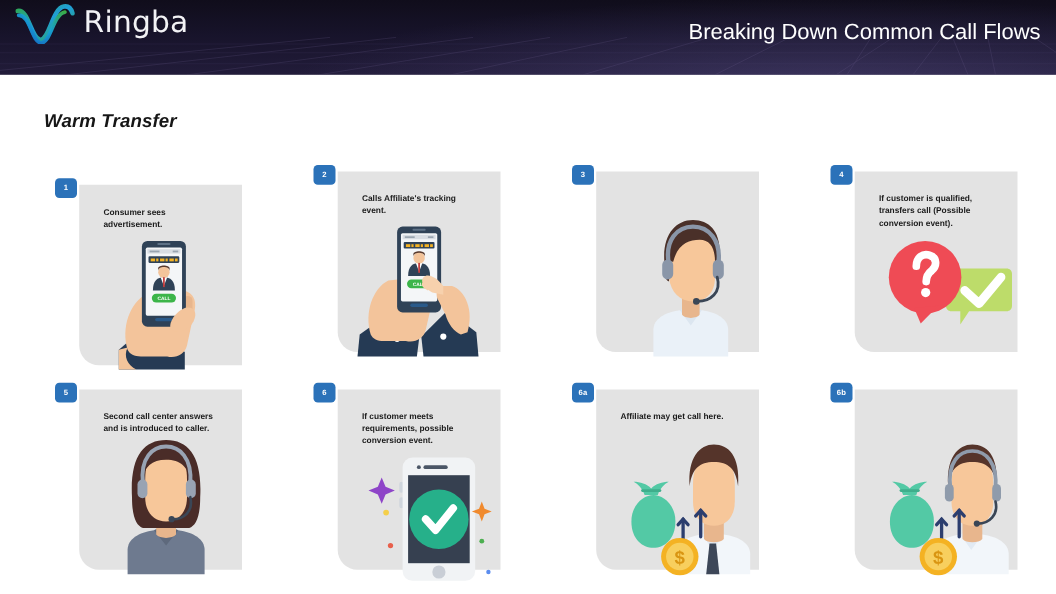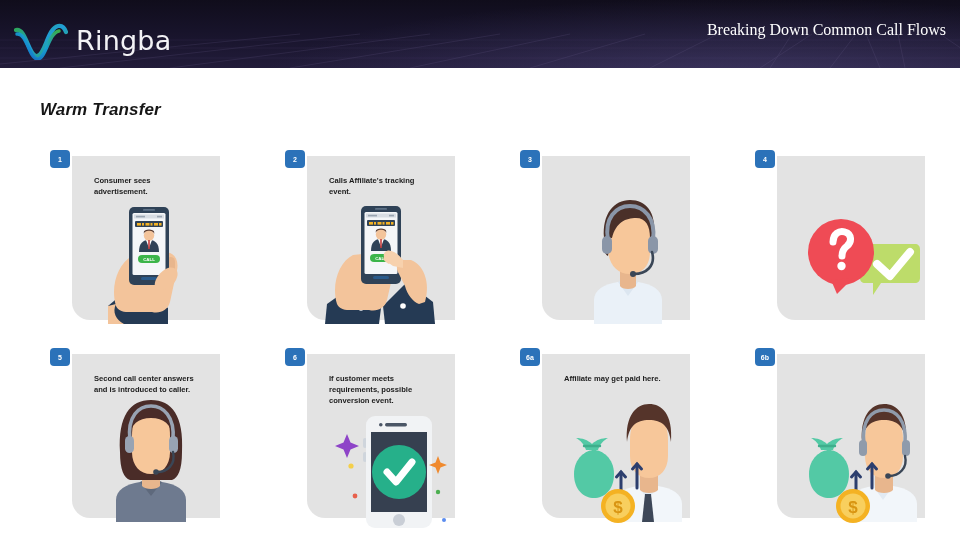--- a/index.html
+++ b/index.html
@@ -11,31 +11,31 @@
 
   
   .header{
     position:absolute;left:0;top:0;width:960px;height:68px;
     background:
       radial-gradient(ellipse 700px 120px at 78% 120%, rgba(120,110,180,0.30), rgba(120,110,180,0) 70%),
       linear-gradient(180deg,#100d1b 0%,#17132a 45%,#221c3a 100%);
     overflow:hidden;
   }
   .grid-lines{position:absolute;left:0;top:0;width:960px;height:68px;opacity:.5;}
-  .header-inner{position:relative;display:flex;align-items:flex-end;height:60px;}
+  .header-inner{position:relative;display:flex;align-items:flex-start;height:60px;}
   .logo-wrap{display:flex;align-items:center;padding-left:14px;gap:8px;}
   .logo-mark{width:54px;height:40px;display:block;}
   .logo-text{
     color:#f2f2f5;font-size:27px;font-weight:400;letter-spacing:.2px;
     font-family:"DejaVu Sans","Liberation Sans",sans-serif;
   }
   .deck-title{
     position:absolute;right:14px;top:50%;transform:translateY(-50%);
-    color:#ffffff;font-size:16px;font-weight:400;white-space:nowrap;
-    font-family:Liberation Serif, serif;
+    color:#ffffff;font-size:20px;font-weight:400;white-space:nowrap;
+    font-family:Liberation Sans, sans-serif;
   }
 
   
   .section-title{
     position:absolute;left:40px;top:100px;
     font-size:17px;font-weight:bold;color:#161616;letter-spacing:.1px;font-style:italic;
   }
 
   
   .grid{position:absolute;left:0;top:150px;width:960px;}
@@ -111,21 +111,21 @@
       <div class="deck-title">Breaking Down Common Call Flows</div>
     </div>
   </div>
 
   <div class="section-title">Warm Transfer</div>
 
   <div class="grid">
 
     <div class="row">
 
-      <div class="card" style="left:50px;top:0;">
+      <div class="card" style="left:50px;top:12px;">
         <div class="body"></div>
         <div class="badge">1</div>
         <div class="caption">Consumer sees advertisement.</div>
         <div class="art">
           <svg width="148" height="168" viewBox="0 0 148 168">
 
             <path d="M36 168 L36 150 L62 128 L96 152 L96 168 Z" fill="#253a54"></path>
             <circle cx="76" cy="150" r="3" fill="#fff"></circle>
 
             <path d="M44 150 C38 130 46 108 60 100 L92 96 C104 96 108 106 104 118 L98 146 C96 154 88 158 80 156 L56 156 C50 156 46 154 44 150 Z" fill="#f3c49b"></path>
@@ -240,20 +240,21 @@
 
             <path d="M110 96 C114 110 104 118 92 118" stroke="#3a4656" stroke-width="2.6" fill="none" stroke-linecap="round"></path>
             <circle cx="91" cy="118" r="3" fill="#3a4656"></circle>
           </svg>
         </div>
       </div>
 
       <div class="card" style="left:755px;top:0;">
         <div class="body"></div>
         <div class="badge">4</div>
+        <div class="caption">If customer is qualified, transfers call (Possible conversion event).</div>
         <div class="art">
           <svg width="148" height="168" viewBox="0 0 148 168">
 
             <path d="M88 88 L138 88 C141 88 143 90 143 93 L143 122 C143 125 141 127 138 127 L104 127 L96 139 L96 127 L88 127 C85 127 83 125 83 122 L83 93 C83 90 85 88 88 88 Z" fill="#bddc6a"></path>
             <path d="M100 108 L113 120 L133 96" stroke="#ffffff" stroke-width="8" fill="none" stroke-linecap="round" stroke-linejoin="round"></path>
 
             <circle cx="64" cy="96" r="33" fill="#ef4b55"></circle>
             <path d="M54 124 L60 138 L76 122 Z" fill="#ef4b55"></path>
             <path d="M56 86 C56 78 62 74 68 76 C75 78 75 86 70 90 C66 93 65 96 65 100" stroke="#ffffff" stroke-width="7" fill="none" stroke-linecap="round"></path>
             <circle cx="64.5" cy="110" r="4.2" fill="#ffffff"></circle>
@@ -317,21 +318,21 @@
             <circle cx="48" cy="142" r="2.4" fill="#e8604c"></circle>
             <circle cx="131" cy="138" r="2.2" fill="#4caf50"></circle>
             <circle cx="137" cy="166" r="2" fill="#5b8def"></circle>
           </svg>
         </div>
       </div>
 
       <div class="card" style="left:520px;top:0;">
         <div class="body"></div>
         <div class="badge">6a</div>
-        <div class="caption">Affiliate may get paid here.</div>
+        <div class="caption">Affiliate may get call here.</div>
         <div class="art">
           <svg width="148" height="168" viewBox="0 0 148 168">
 
             <path d="M72 168 L72 150 C72 140 82 134 96 132 L116 132 C130 134 140 140 140 150 L140 168 Z" fill="#f2f6fa"></path>
             <path d="M96 132 L106 146 L116 132 L112 130 L106 136 L100 130 Z" fill="#e2eaf3"></path>
             <path d="M103 140 L109 140 L112 168 L100 168 Z" fill="#3d4758"></path>
             <path d="M98 118 L98 136 C101 140 113 140 116 136 L116 118 Z" fill="#e8b68d"></path>
             <path d="M88 86 C88 68 96 60 107 60 C118 60 126 68 126 86 L126 102 C126 116 118 124 107 124 C96 124 88 116 88 102 Z" fill="#f7c79a"></path>
             <path d="M85 88 C83 62 94 50 107 50 C120 50 131 60 129 88 C127 72 120 66 107 66 C94 66 87 72 85 88 Z" fill="#55342a"></path>
 

